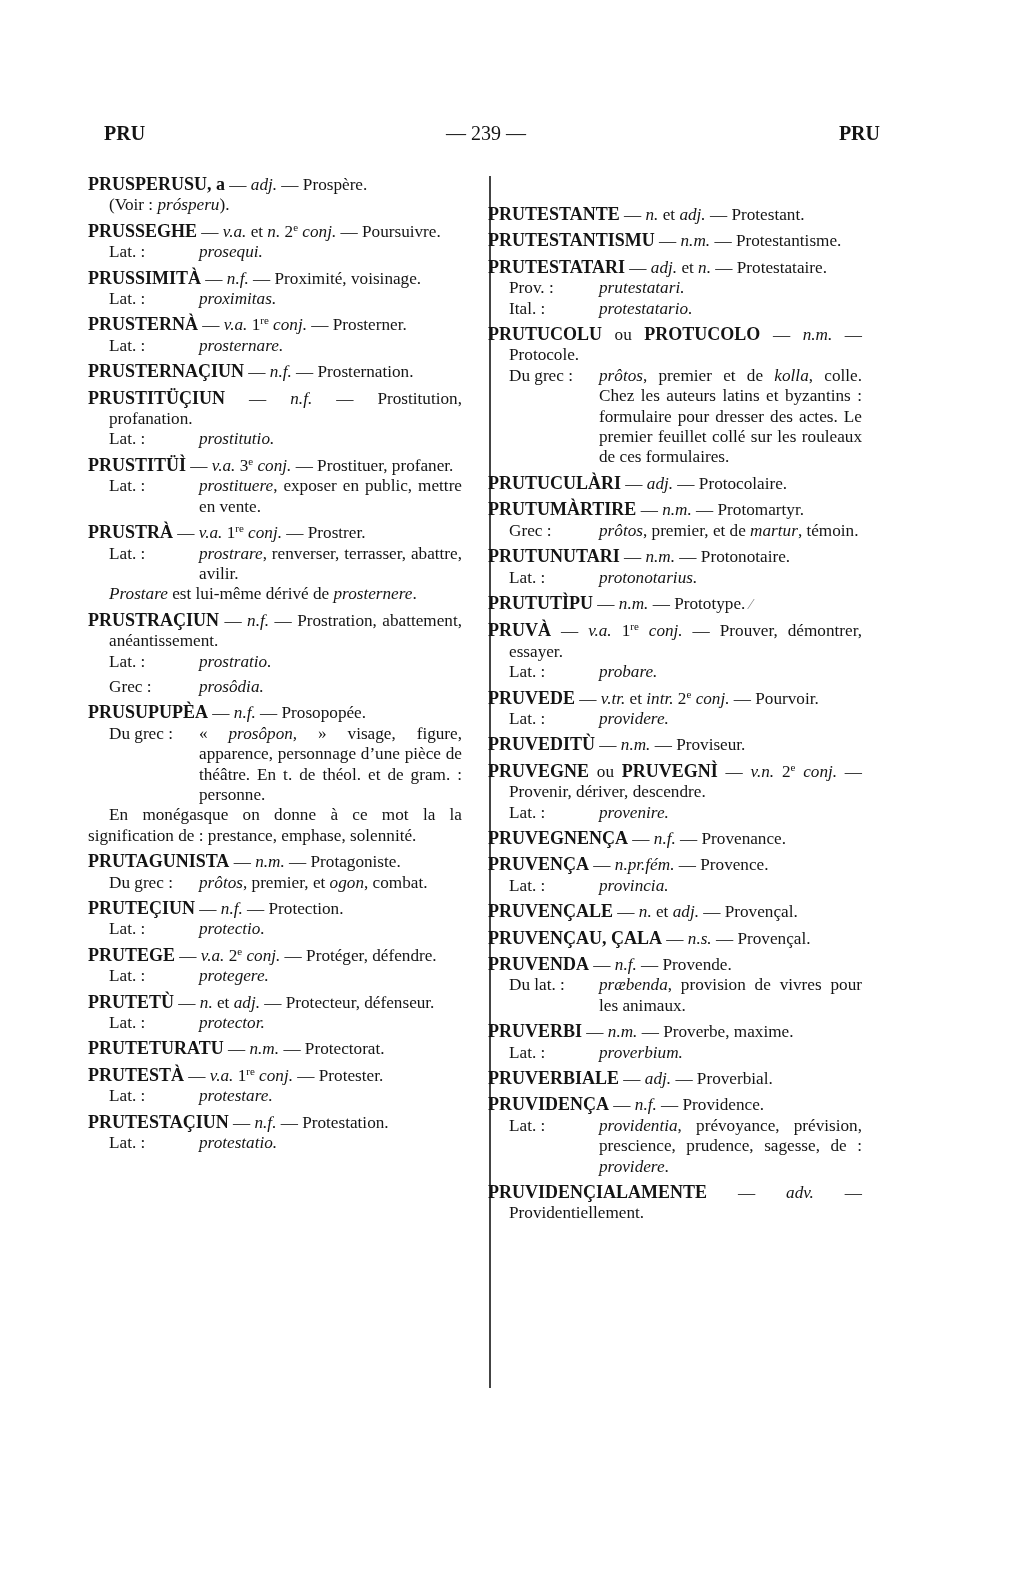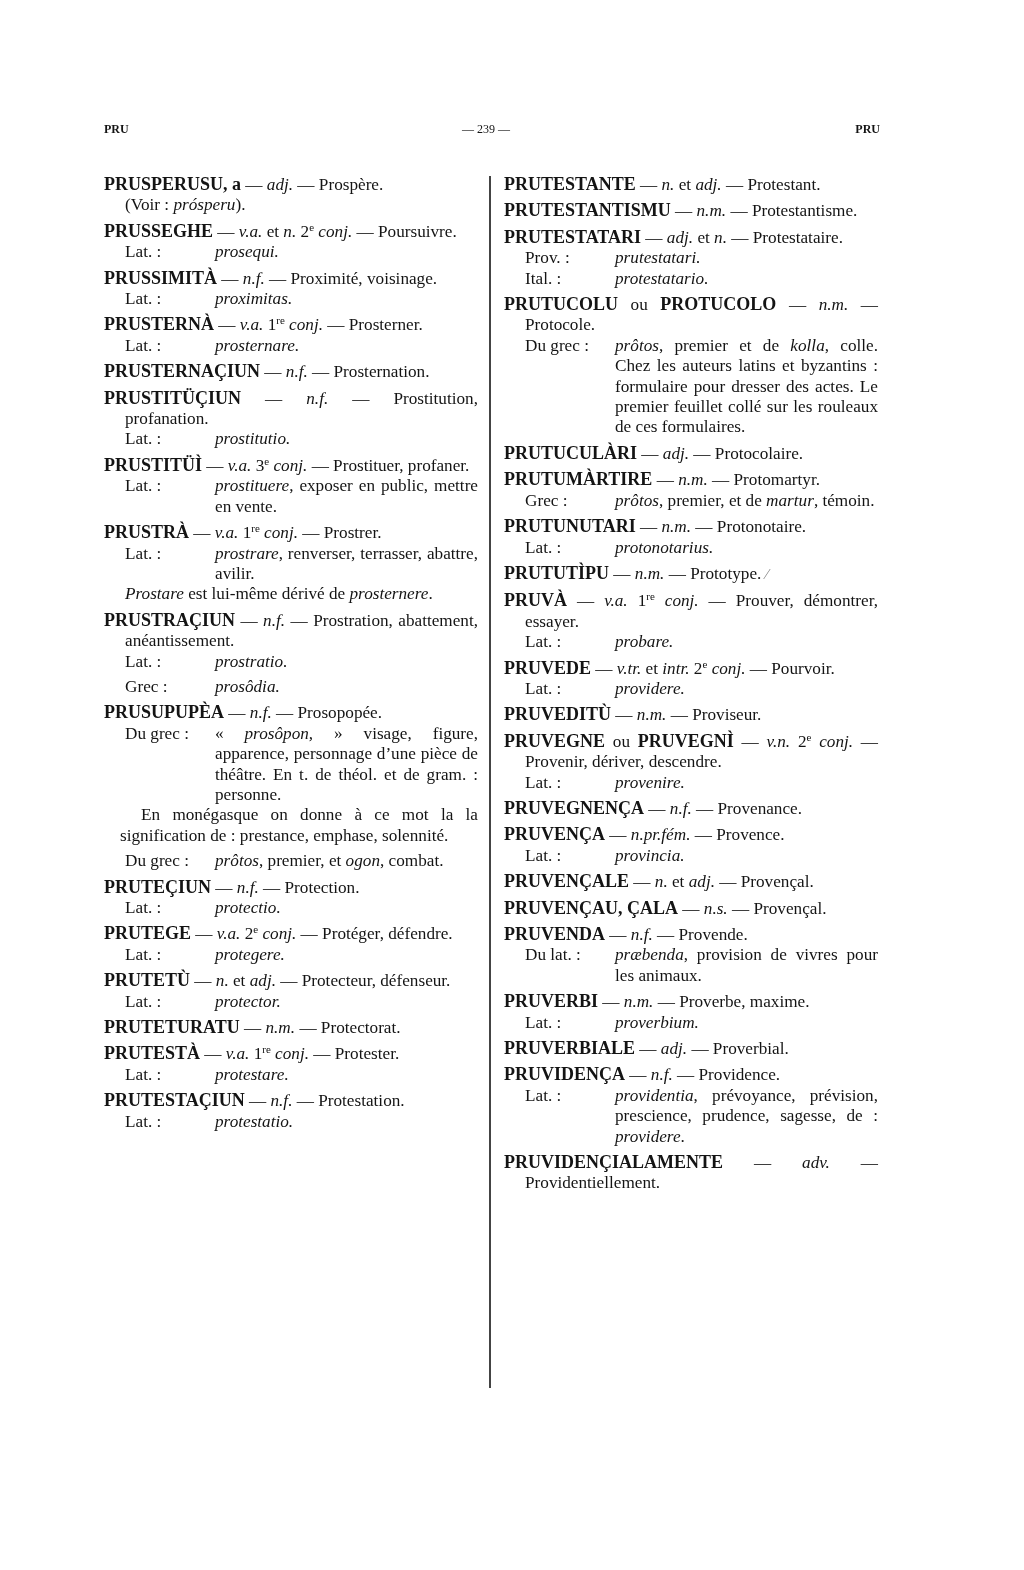--- a/index.html
+++ b/index.html
@@ -1,25 +1,25 @@
 <!DOCTYPE html>
 <html><head>
 <meta charset="utf-8">
 <style>
   html, body { margin: 0; padding: 0; background: #ffffff; }
   body { width: 1024px; height: 1570px; position: relative; overflow: hidden;
          font-family: "Liberation Serif", "DejaVu Serif", serif; color: #141414; }
   .running-head { position: absolute; top: 122px; left: 104px; width: 776px; height: 30px;
-                  font-size: 12px; }
+                  font-size: 20px; }
   .rh-left { position: absolute; left: 0; top: 0; font-weight: bold; }
   .rh-center { position: absolute; left: 0; right: 12px; top: 0; text-align: center; }
   .rh-right { position: absolute; right: 0; top: 0; font-weight: bold; }
   .column { position: absolute; top: 174px; width: 374px; font-size: 17.2px; line-height: 20.4px; }
-  .col-left { left: 104px; }
-  .col-right { left: 504px; width: 374px; }
+  .col-left { left: 88px; }
+  .col-right { left: 488px; width: 374px; margin-top: 30px; }
   .divider { position: absolute; left: 489px; top: 176px; width: 1.5px; height: 1212px; background: #444; }
   .entry { margin: 0 0 5px 0; text-align: justify; }
   .entry-head { padding-left: 21px; text-indent: -21px; }
   .hw { font-weight: bold; font-size: 18px; }
   .ety { display: flex; padding-left: 21px; }
   .ety-label { flex: 0 0 90px; }
   .ety-text { flex: 1; text-align: justify; }
   .note { padding-left: 21px; text-indent: 0; text-align: justify; }
   sup { font-size: 11px; line-height: 0; vertical-align: 6px; }
   .mark { color: #777; font-size: 14px; }
@@ -96,23 +96,24 @@
         <span class="ety-label">Grec :</span>
         <span class="ety-text"><i>prosôdia.</i></span>
       </div>
     </div>
     <div class="entry">
       <div class="entry-head"><b class="hw">PRUSUPUPÈA</b><span> — <i>n.f.</i> — Prosopopée.</span></div>
       <div class="ety">
         <span class="ety-label">Du grec :</span>
         <span class="ety-text">« <i>prosôpon,</i> » visage, figure, apparence, personnage d’une pièce de théâtre. En t. de théol. et de gram. : personne.</span>
       </div>
-      <div class="note" style="text-indent: 0px; padding-left: 0px; margin-left: 16px;"><span style="display:inline-block;width:21px"></span>En monégasque on donne à ce mot la la signification de : prestance, emphase, solennité.</div>
-    </div>
-    <div class="entry">
+      <div class="note" style="text-indent: 0px; padding-left: 0px; margin-left: 0px;"><span style="display:inline-block;width:21px"></span>En monégasque on donne à ce mot la la signification de : prestance, emphase, solennité.</div>
+    </div>
+    <div class="entry">
+      <div class="entry-head"><b class="hw">PRUTAGUNISTA</b><span> — <i>n.m.</i> — Prota­goniste.</span></div>
       <div class="ety">
         <span class="ety-label">Du grec :</span>
         <span class="ety-text"><i>prôtos</i>, premier, et <i>ogon</i>, combat.</span>
       </div>
     </div>
     <div class="entry">
       <div class="entry-head"><b class="hw">PRUTEÇIUN</b><span> — <i>n.f.</i> — Protection.</span></div>
       <div class="ety">
         <span class="ety-label">Lat. :</span>
         <span class="ety-text"><i>protectio.</i></span>

